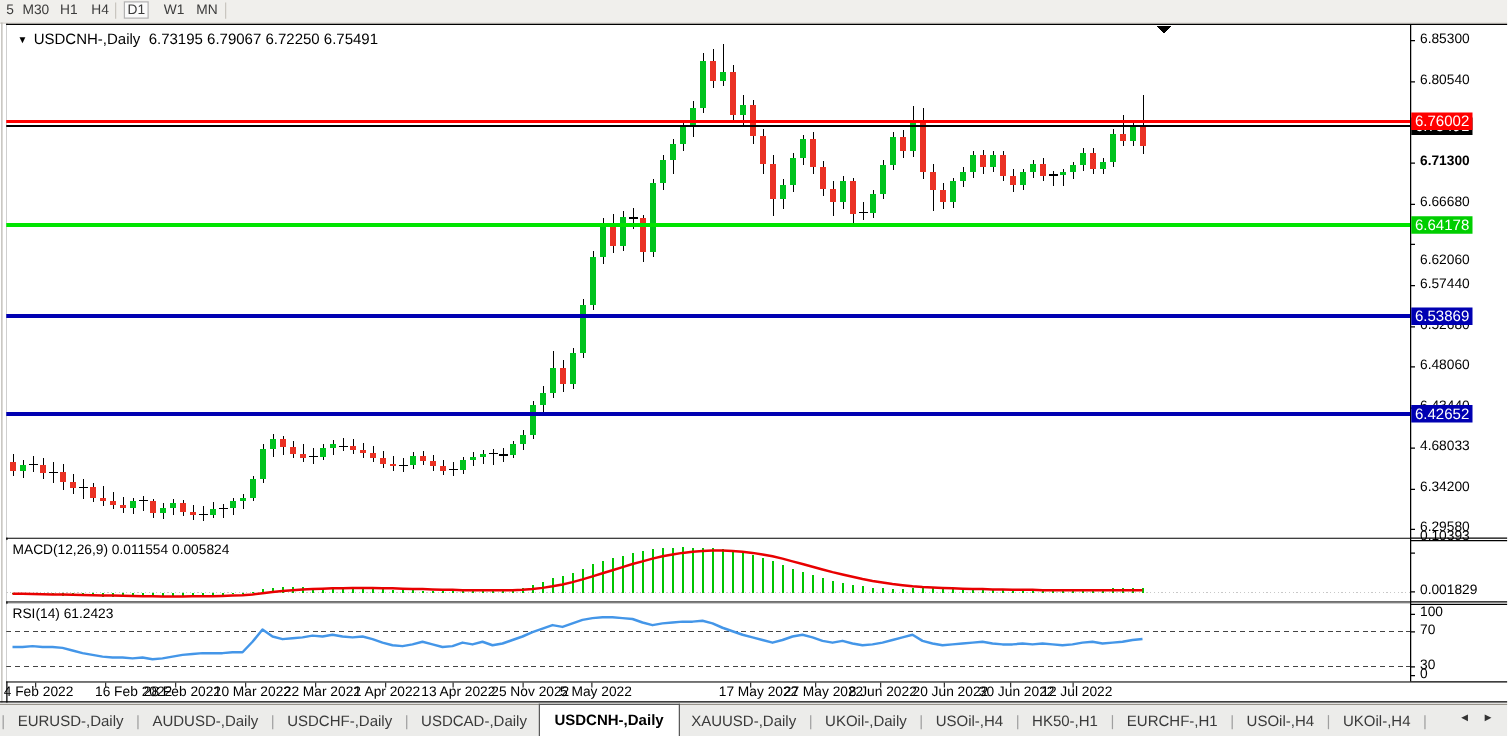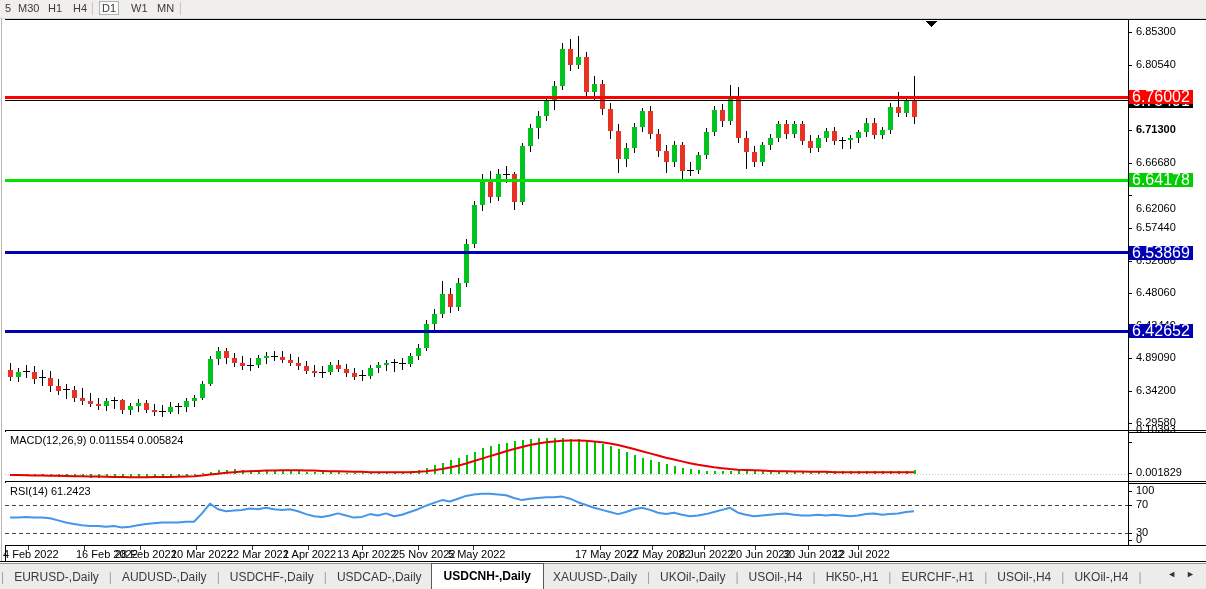--- a/index.html
+++ b/index.html
@@ -11,21 +11,21 @@
   .sepv{position:absolute;top:2px;width:1px;height:13px;background:#c9c6c0;}
   .edge{position:absolute;background:#000;}
   .edge.gray{background:#b9b6b0;}
   .pane{position:absolute;background:#fff;overflow:visible;}
   svg{position:absolute;left:0;top:0;}
   .ctitle{position:absolute;left:9px;top:4px;font-size:12px;color:#000;white-space:nowrap;z-index:6;}
   .ctitle .tri{font-size:8px;vertical-align:1px;margin-right:5px;}
   .indlabel{position:absolute;left:5px;top:2px;font-size:11px;color:#000;white-space:nowrap;z-index:6;}
   .tick-label{position:absolute;left:1136px;font-size:11px;color:#000;white-space:nowrap;}
   .tickmark{position:absolute;left:1128px;width:4px;height:1px;background:#000;}
-  .badge{position:absolute;left:1129px;font-size:16px;line-height:14px;height:14px;padding:0 3px;color:#fff;white-space:nowrap;}
+  .badge{position:absolute;left:1129px;font-size:12px;line-height:14px;height:14px;padding:0 3px;color:#fff;white-space:nowrap;}
   .date-label{position:absolute;font-size:11px;color:#000;white-space:nowrap;top:548px;}
   .dtick{position:absolute;top:546px;width:1px;height:4px;background:#333;}
   .tabbar{position:absolute;left:0;top:563px;width:1206px;height:26px;background:#ececea;border-top:1px solid #98948c;display:flex;align-items:center;font-size:12px;color:#3a3a3a;}
   .tab{padding:5px 9px;white-space:nowrap;cursor:default;}
   .tab.active{background:#fff;border:1px solid #5a5a5a;border-bottom:1px solid #fff;font-weight:bold;color:#000;margin-top:-2px;padding:5px 12px 6px 12px;}
   .tabsep{color:#9f9f9f;padding:0 1px;}
   .scrollarrows{position:absolute;right:6px;top:569px;font-size:9px;color:#333;}
   .scrollarrows span{padding:0 5px;}
 </style>
 </head>
@@ -49,20 +49,23 @@
   <div class="edge" style="left:5px;top:19px;width:1px;height:543px;"></div>
   <div class="edge" style="left:5px;top:430px;width:1201px;height:1px;"></div>
   <div class="edge" style="left:5px;top:432px;width:1201px;height:1px;"></div>
   <div class="edge" style="left:5px;top:481px;width:1201px;height:1px;"></div>
   <div class="edge" style="left:5px;top:483px;width:1201px;height:1px;"></div>
   <div class="edge" style="left:5px;top:545px;width:1201px;height:1px;"></div>
   <div class="edge" style="left:0px;top:561px;width:1206px;height:1px;"></div>
   <div class="edge" style="left:1128px;top:20px;width:1px;height:525px;"></div>
 
   <div class="pane" id="pricePane" style="left:5px;top:20px;width:1123px;height:410px;">
+    <div class="ctitle">
+      <span class="tri">▼</span><span>USDCNH-,Daily</span>&nbsp;&nbsp;<span>6.73195 6.79067 6.72250 6.75491</span>
+    </div>
     <svg id="priceSvg" width="1123" height="410" shape-rendering="crispEdges">
         <g>
           <line x1="5.5" y1="343.22807017543823" x2="5.5" y2="360.7719298245613" stroke="#000000" stroke-width="1"></line>
           <rect x="3" y="349.5438596491227" width="5" height="7.017543859648981" fill="#ea3224"></rect>
           <line x1="13.5" y1="348.14035087719304" x2="13.5" y2="362.175438596491" stroke="#000000" stroke-width="1"></line>
           <rect x="11" y="352.35087719298207" width="5" height="4.210526315789593" fill="#00c31e"></rect>
           <line x1="21.5" y1="344.63157894736855" x2="21.5" y2="357.96491228070136" stroke="#000000" stroke-width="1"></line>
           <line x1="18" y1="351.64912280701753" x2="25" y2="351.64912280701753" stroke="#000000" stroke-width="1"></line>
           <line x1="29.5" y1="346.03508771929825" x2="29.5" y2="363.57894736842064" stroke="#000000" stroke-width="1"></line>
           <rect x="27" y="351.64912280701753" width="5" height="7.017543859648981" fill="#ea3224"></rect>
@@ -444,21 +447,21 @@
       <div class="tick-label" style="top:202px;">6.62060</div>
       <div class="tickmark" style="top:227.50877192982452px;"></div>
       <div class="tick-label" style="top:220.50877192982452px;">6.57440</div>
       <div class="tickmark" style="top:260.9122807017544px;"></div>
       <div class="tick-label" style="top:253.9122807017544px;">6.52680</div>
       <div class="tickmark" style="top:293.3333333333332px;"></div>
       <div class="tick-label" style="top:286.3333333333332px;text-align:right;">6.48060</div>
       <div class="tickmark" style="top:325.754385964912px;"></div>
       <div class="tick-label" style="top:318.754385964912px;">6.43440</div>
       <div class="tickmark" style="top:358.17543859649084px;"></div>
-      <div class="tick-label" style="top:351.17543859649084px;">4.89090</div>
+      <div class="tick-label" style="top:351.17543859649084px;">4.68033</div>
       <div class="tickmark" style="top:390.59649122807025px;"></div>
       <div class="tick-label" style="top:383.59649122807025px;">6.34200</div>
       <div class="tickmark" style="top:423.01754385964904px;"></div>
       <div class="tick-label" style="top:416.01754385964904px;">6.29580</div>
       <div class="badge" style="top:324.2842105263156px;background:#0000b2;z-index:1;">6.42652</div>
       <div class="badge" style="top:245.56842105263146px;background:#0000b2;z-index:2;">6.53869</div>
       <div class="badge" style="top:173.22456140350874px;background:#00ce00;z-index:3;">6.64178</div>
       <div class="badge" style="top:93.83508771929824px;background:#000000;z-index:4;">6.75491</div>
       <div class="badge" style="top:90.24912280701743px;background:#ff0000;z-index:5;">6.76002</div>
       <div class="tickmark" style="top:442.02153846153846px;"></div>

